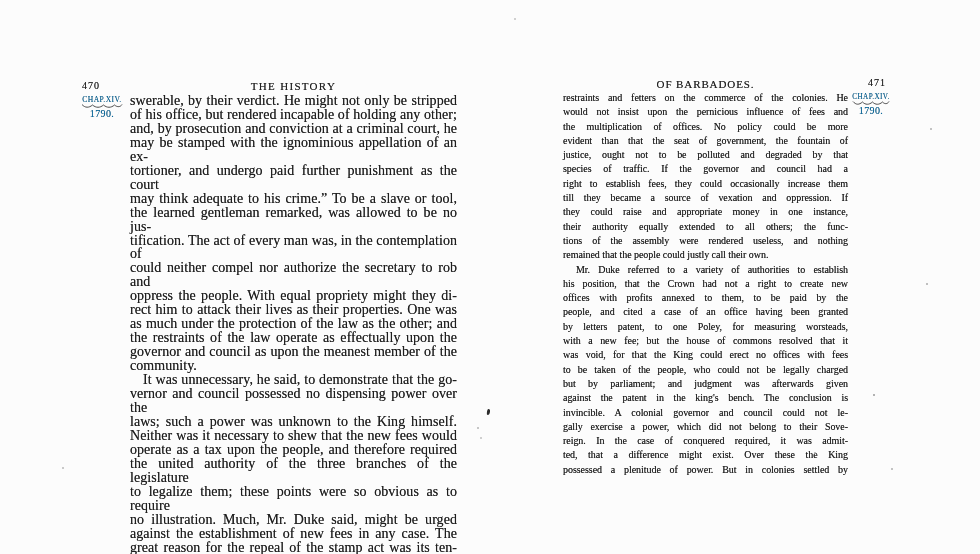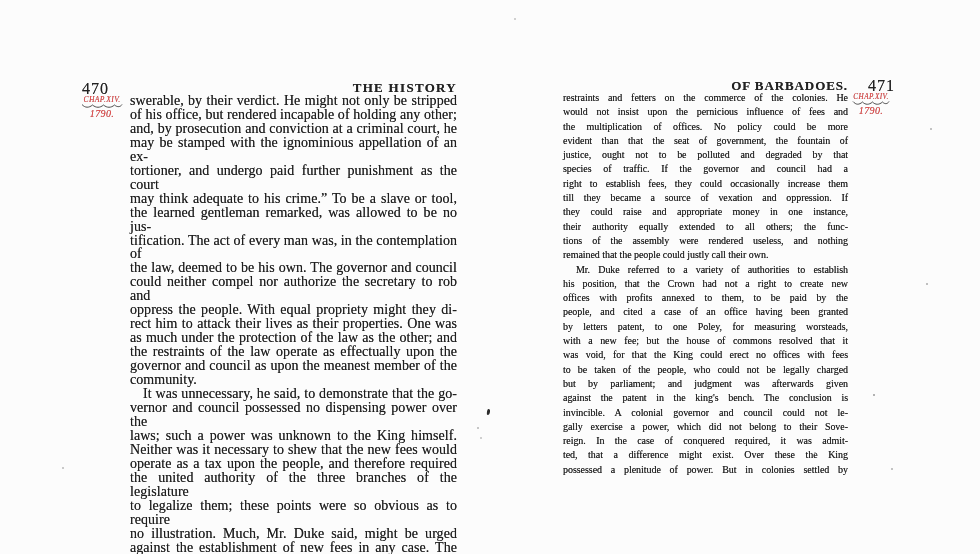--- a/index.html
+++ b/index.html
@@ -9,34 +9,32 @@
   html,body{margin:0;padding:0;}
   body{
     width:980px;height:554px;overflow:hidden;position:relative;
     background:var(--paper);
     font-family:"Liberation Serif","DejaVu Serif",serif;
     color:var(--ink);
   }
   .scan{position:absolute;inset:0;}
   
   .folio{
-    position:absolute;font-size:16px;letter-spacing:1px;color:#222;
+    position:absolute;font-size:10px;letter-spacing:1px;color:#222;
     text-shadow:0 0 .5px rgba(30,30,30,.65);
   }
   .running-title{
-    position:absolute;font-size:13px;letter-spacing:1.3px;color:#222;
-    text-align:right;text-shadow:0 0 .5px rgba(30,30,30,.65);
+    position:absolute;font-size:11px;letter-spacing:1.3px;color:#222;
+    text-align:center;text-shadow:0 0 .5px rgba(30,30,30,.65);
     white-space:nowrap;
-    font-weight:bold;
   }
   
   .margin-note{
-    position:absolute;text-align:center;color:#ef4444;
+    position:absolute;text-align:center;color:#0369a1;
     text-shadow:0 0 .4px rgba(40,40,40,.55);
-    font-style:italic;
   }
   .margin-note .chap{font-size:7.6px;letter-spacing:.4px;white-space:nowrap;}
   .margin-note .year{font-size:10px;letter-spacing:.4px;margin-top:-1px;}
   .margin-note svg{display:block;margin:-1px auto 0 auto;}
   
   .body-text{
     position:absolute;
     text-shadow:0 0 .55px rgba(25,25,25,.7);
     letter-spacing:.05px;
   }
@@ -76,21 +74,20 @@
 
     <div class="body-text bt-left">
         <div class="line">swerable, by their verdict.  He might not only be stripped</div>
         <div class="line">of his office, but rendered incapable of holding any other;</div>
         <div class="line">and, by prosecution and conviction at a criminal court, he</div>
         <div class="line">may be stamped with the ignominious appellation of an ex-</div>
         <div class="line">tortioner, and undergo paid further punishment as the court</div>
         <div class="line">may think adequate to his crime.”  To be a slave or tool,</div>
         <div class="line">the learned gentleman remarked, was allowed to be no jus-</div>
         <div class="line">tification. The act of every man was, in the contemplation of</div>
-        <div class="line">the law, deemed to be his own.  The governor and council</div>
         <div class="line">could neither compel nor authorize the secretary to rob and</div>
         <div class="line">oppress the people.  With equal propriety might they di-</div>
         <div class="line">rect him to attack their lives as their properties.  One was</div>
         <div class="line">as much under the protection of the law as the other; and</div>
         <div class="line">the restraints of the law operate as effectually upon the</div>
         <div class="line">governor and council as upon the meanest member of the</div>
         <div class="line para-end">community.</div>
         <div class="line indent">It was unnecessary, he said, to demonstrate that the go-</div>
         <div class="line">vernor and council possessed no dispensing power over the</div>
         <div class="line">laws; such a power was unknown to the King himself.</div>

